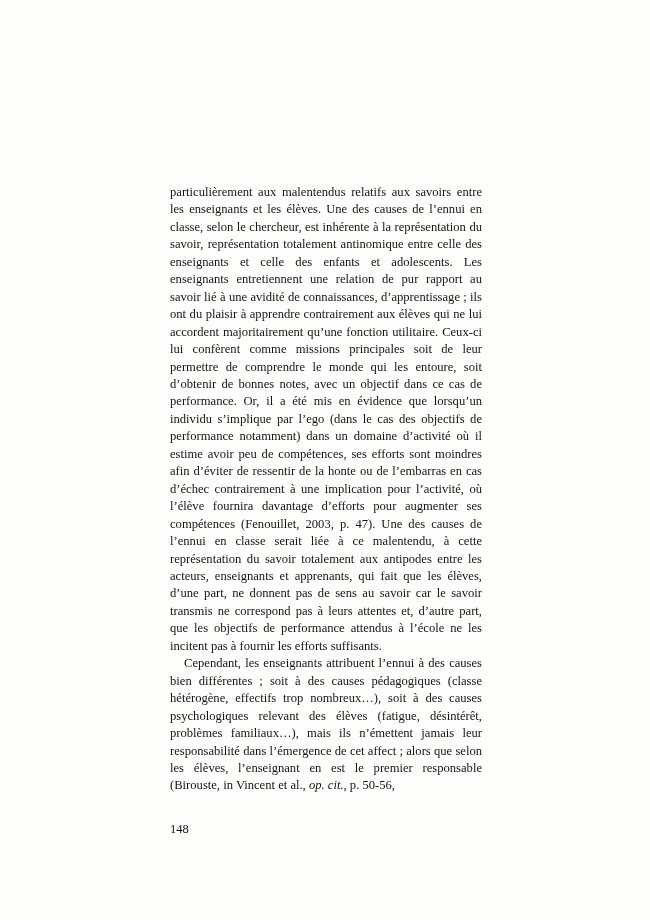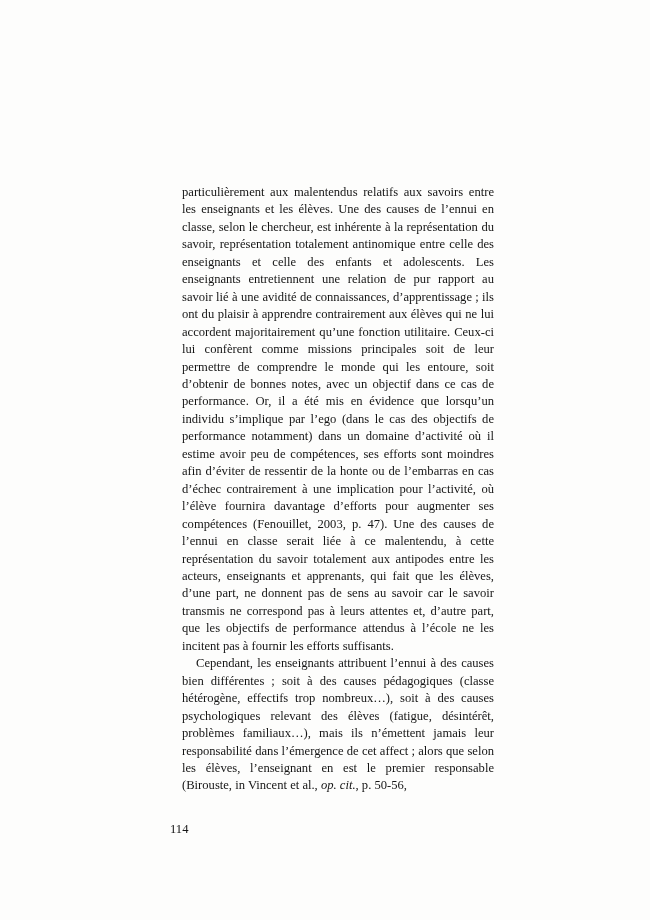--- a/index.html
+++ b/index.html
@@ -13,21 +13,21 @@
     position: relative;
     overflow: hidden;
   }
   .book-page {
     position: absolute;
     inset: 0;
     background: #fdfdfc;
   }
   .text-block {
     position: absolute;
-    left: 182px;
+    left: 170px;
     top: 184px;
     width: 312px;
     font-family: "Liberation Serif", "DejaVu Serif", serif;
     font-size: 12.6px;
     line-height: 17.45px;
     color: #151515;
     text-align: justify;
   }
   .para {
     margin: 0;
@@ -48,14 +48,14 @@
   }
 </style>
 </head>
 <body>
 
 <div class="book-page">
   <div class="text-block">
     <p class="para">particulièrement aux malentendus relatifs aux savoirs entre les enseignants et les élèves. Une des causes de l’ennui en classe, selon le chercheur, est inhérente à la représentation du savoir, représentation totalement antinomique entre celle des enseignants et celle des enfants et adolescents. Les enseignants entretiennent une relation de pur rapport au savoir lié à une avidité de connaissances, d’apprentissage ; ils ont du plaisir à apprendre contrairement aux élèves qui ne lui accordent majoritairement qu’une fonction utilitaire. Ceux-ci lui confèrent comme missions principales soit de leur permettre de comprendre le monde qui les entoure, soit d’obtenir de bonnes notes, avec un objectif dans ce cas de performance. Or, il a été mis en évidence que lorsqu’un individu s’implique par l’ego (dans le cas des objectifs de performance notamment) dans un domaine d’activité où il estime avoir peu de compétences, ses efforts sont moindres afin d’éviter de ressentir de la honte ou de l’embarras en cas d’échec contrairement à une implication pour l’activité, où l’élève fournira davantage d’efforts pour augmenter ses compétences (Fenouillet, 2003, p. 47). Une des causes de l’ennui en classe serait liée à ce malentendu, à cette représentation du savoir totalement aux antipodes entre les acteurs, enseignants et apprenants, qui fait que les élèves, d’une part, ne donnent pas de sens au savoir car le savoir transmis ne correspond pas à leurs attentes et, d’autre part, que les objectifs de performance attendus à l’école ne les incitent pas à fournir les efforts suffisants.</p>
     <p class="para indented"><span>Cependant, les enseignants attribuent l’ennui à des causes bien différentes ; soit à des causes pédagogiques (classe hétérogène, effectifs trop nombreux…), soit à des causes psychologiques relevant des élèves (fatigue, désintérêt, problèmes familiaux…), mais ils n’émettent jamais leur responsabilité dans l’émergence de cet affect ; alors que selon les élèves, l’enseignant en est le premier responsable (Birouste, in Vincent et al., </span><em>op. cit.</em><span>, p. 50-56,</span></p>
   </div>
-  <div class="page-number">114</div>
+  <div class="page-number">148</div>
 </div>
 
 </body></html>

